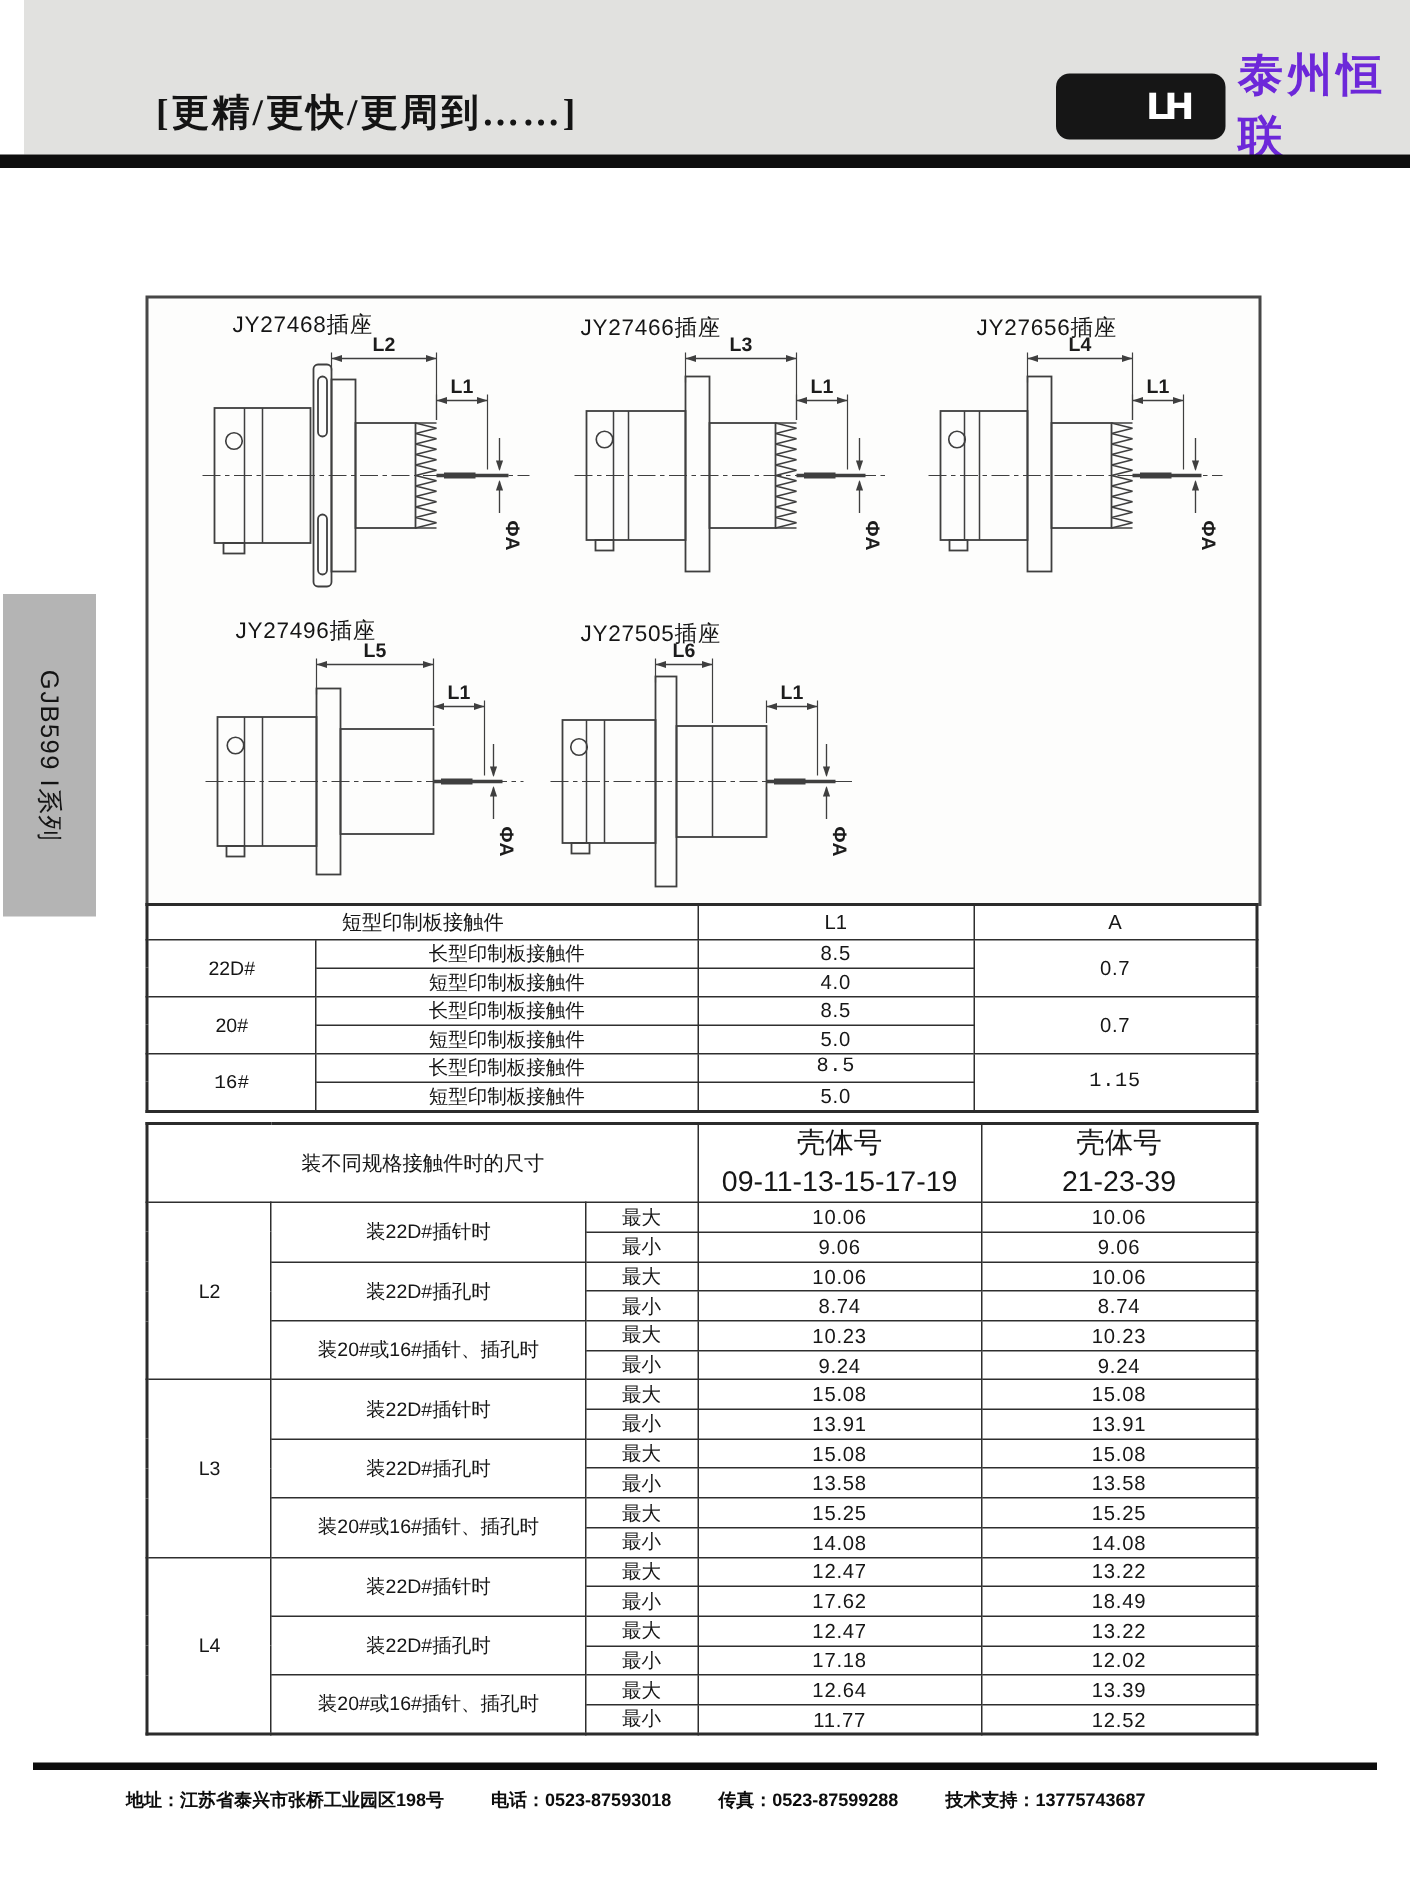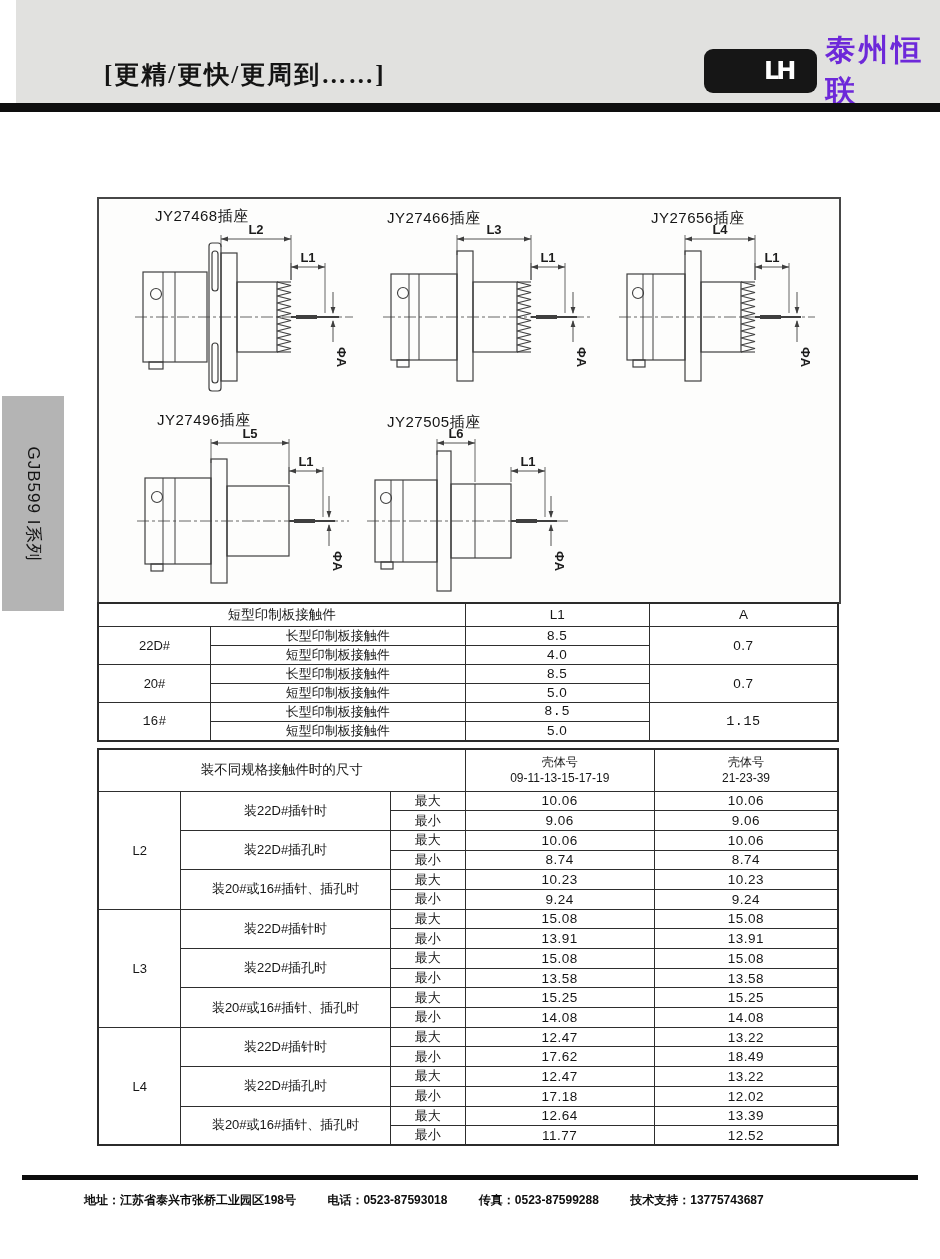--- a/index.html
+++ b/index.html
@@ -24,21 +24,21 @@
   .dlabel{position:absolute;font-size:15px;color:#151515;letter-spacing:0.5px;}
   .dsvg{position:absolute;}
   
   table{border-collapse:collapse;table-layout:fixed;position:absolute;background:#fff;}
   .spec-table{left:97px;top:602px;width:742px;height:131px;border:2px solid #2b2b2b;}
   .dim-table{left:97px;top:748px;width:742px;height:397px;border:2px solid #2b2b2b;}
   td{border:1px solid #2e2e2e;text-align:center;vertical-align:middle;font-size:13px;color:#161616;
      padding:0 2px;overflow:hidden;white-space:nowrap;}
   .hcell{font-size:13.5px;}
   .num{font-size:13.5px;letter-spacing:0.5px;}
-  .shell-head{line-height:1.35;font-size:12px;margin-left:36px;}
+  .shell-head{line-height:1.35;font-size:19px;margin-left:36px;}
   
   .footer-rule{position:absolute;left:22px;top:1175px;width:896px;height:5px;background:#0d0d0d;}
   .footer{position:absolute;left:84px;top:1192px;width:830px;font-size:12px;font-weight:bold;color:#0d0d0d;white-space:nowrap;}
   .footer span.seg{margin-right:28px;}
   
   .dsvg text{font-family:"Liberation Sans","DejaVu Sans",sans-serif;}
 </style>
 </head>
 <body>
 

